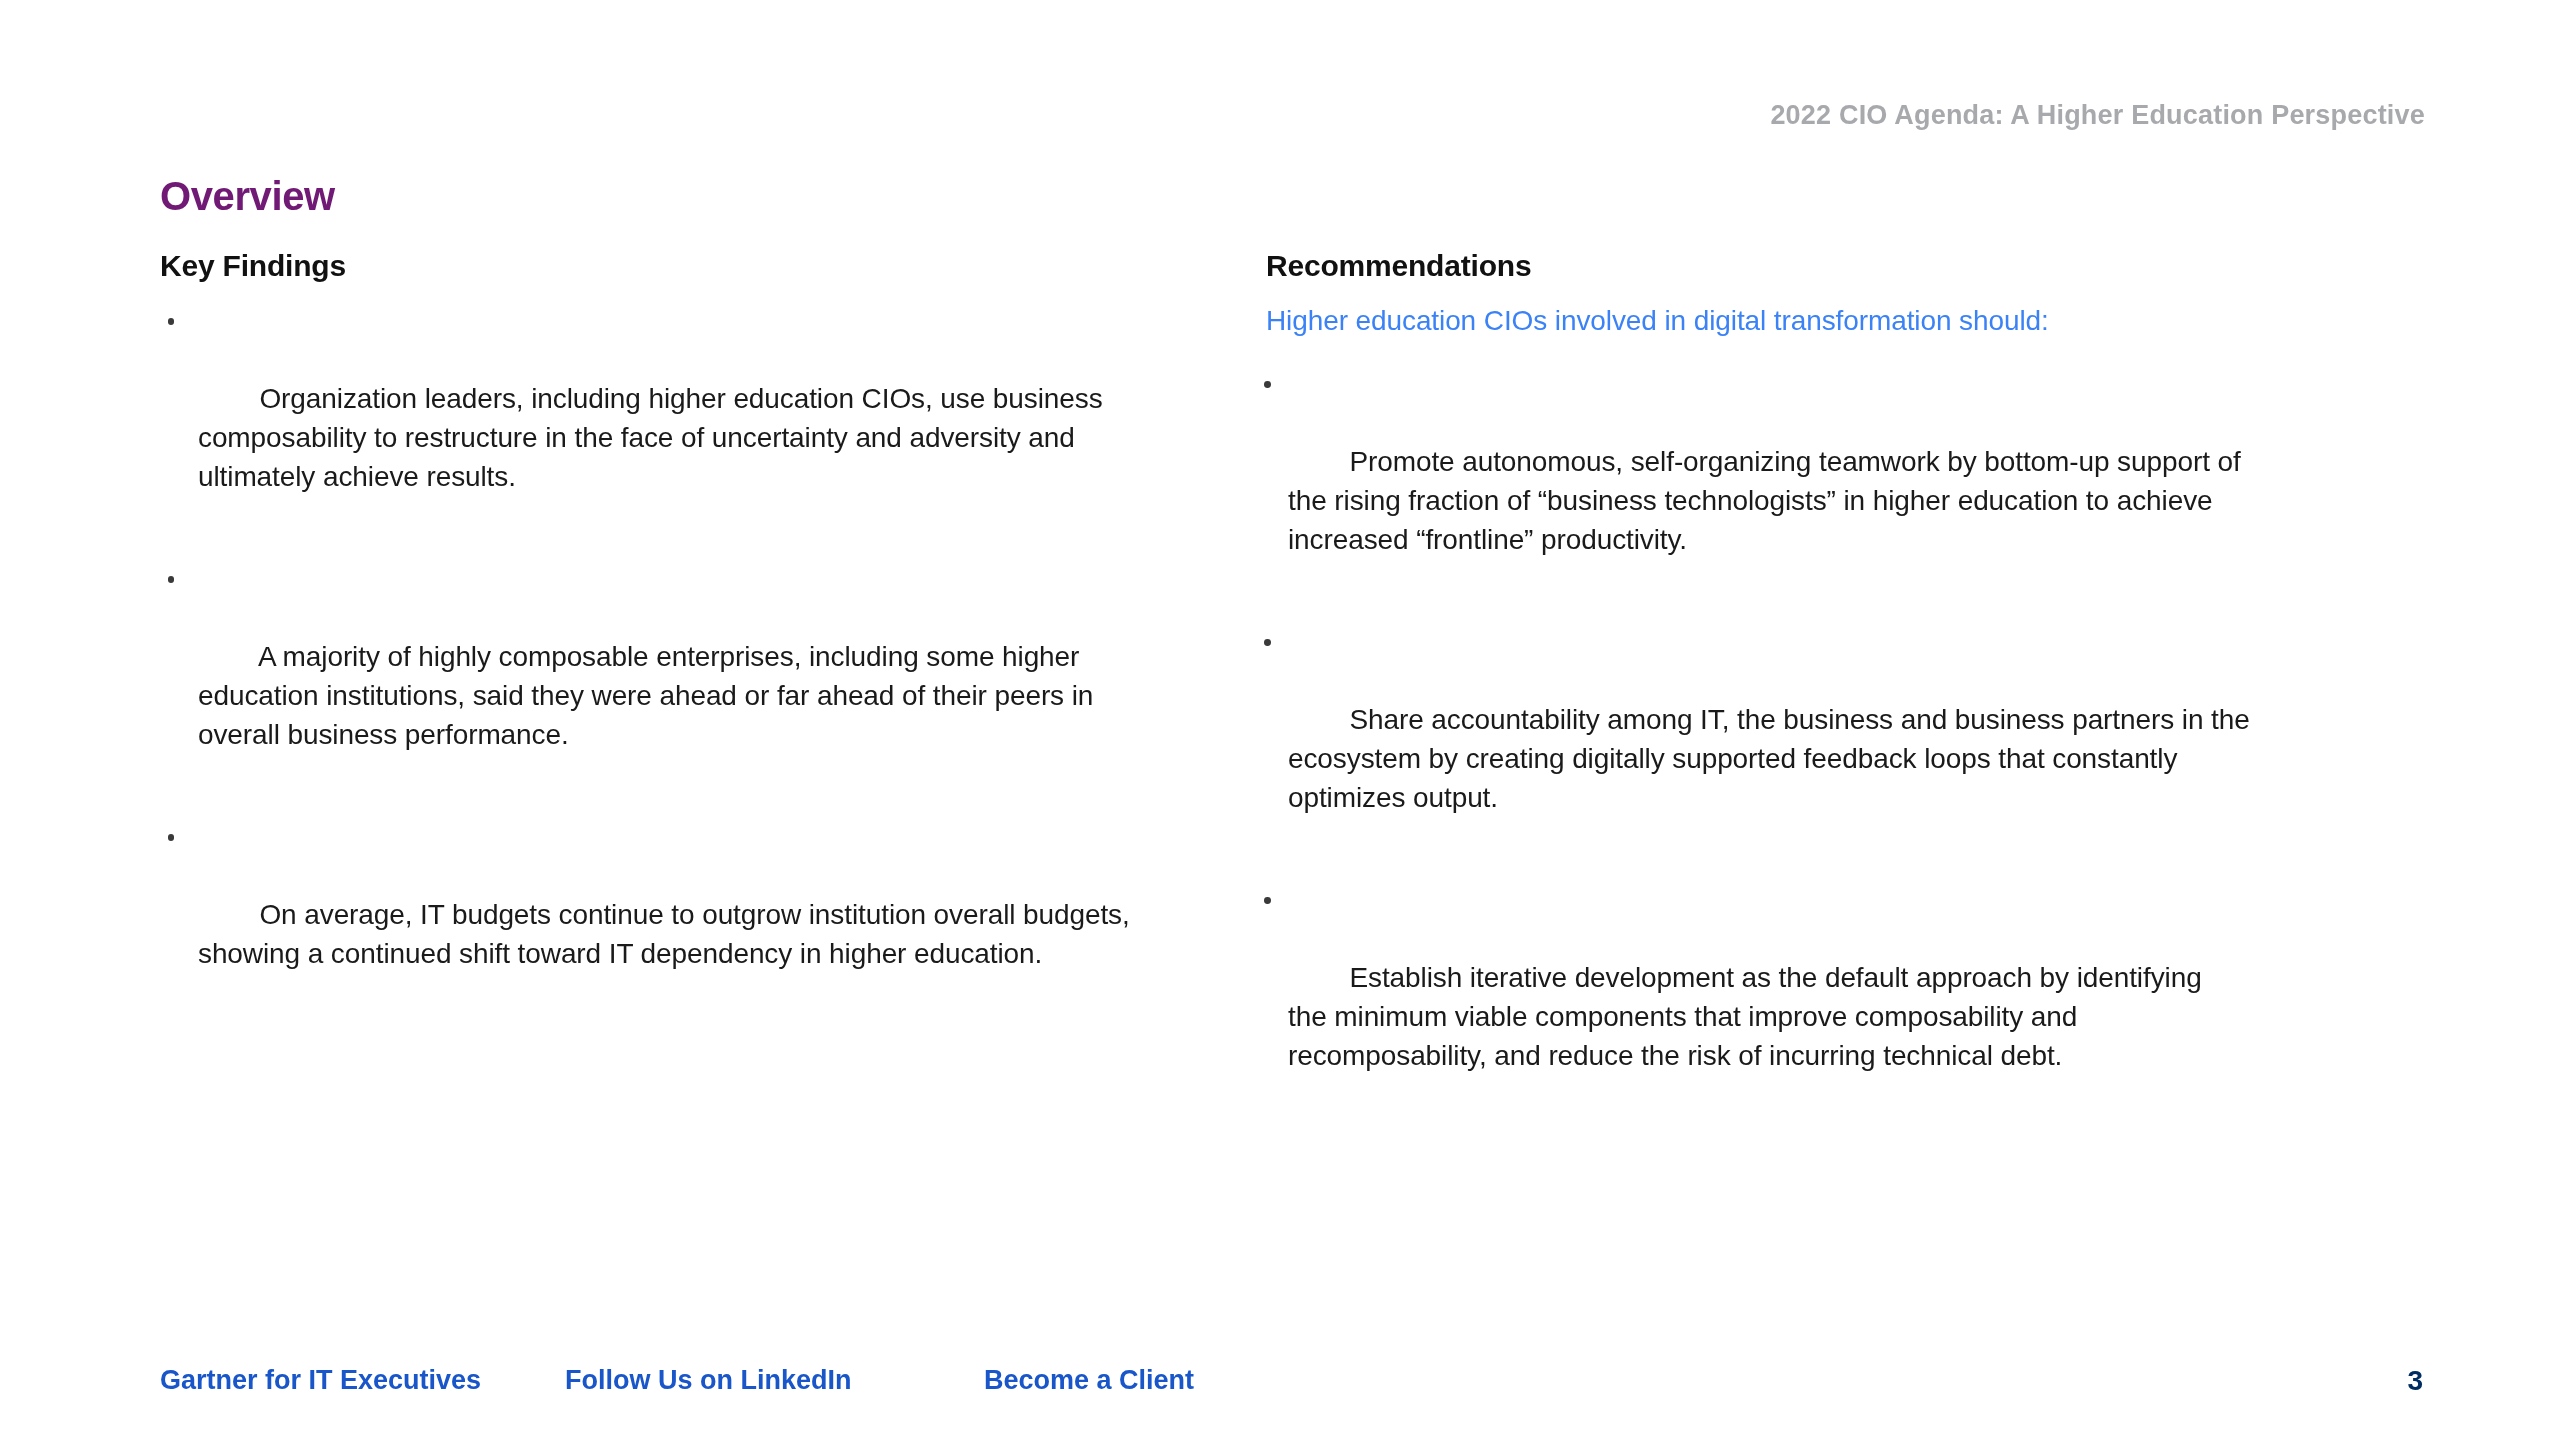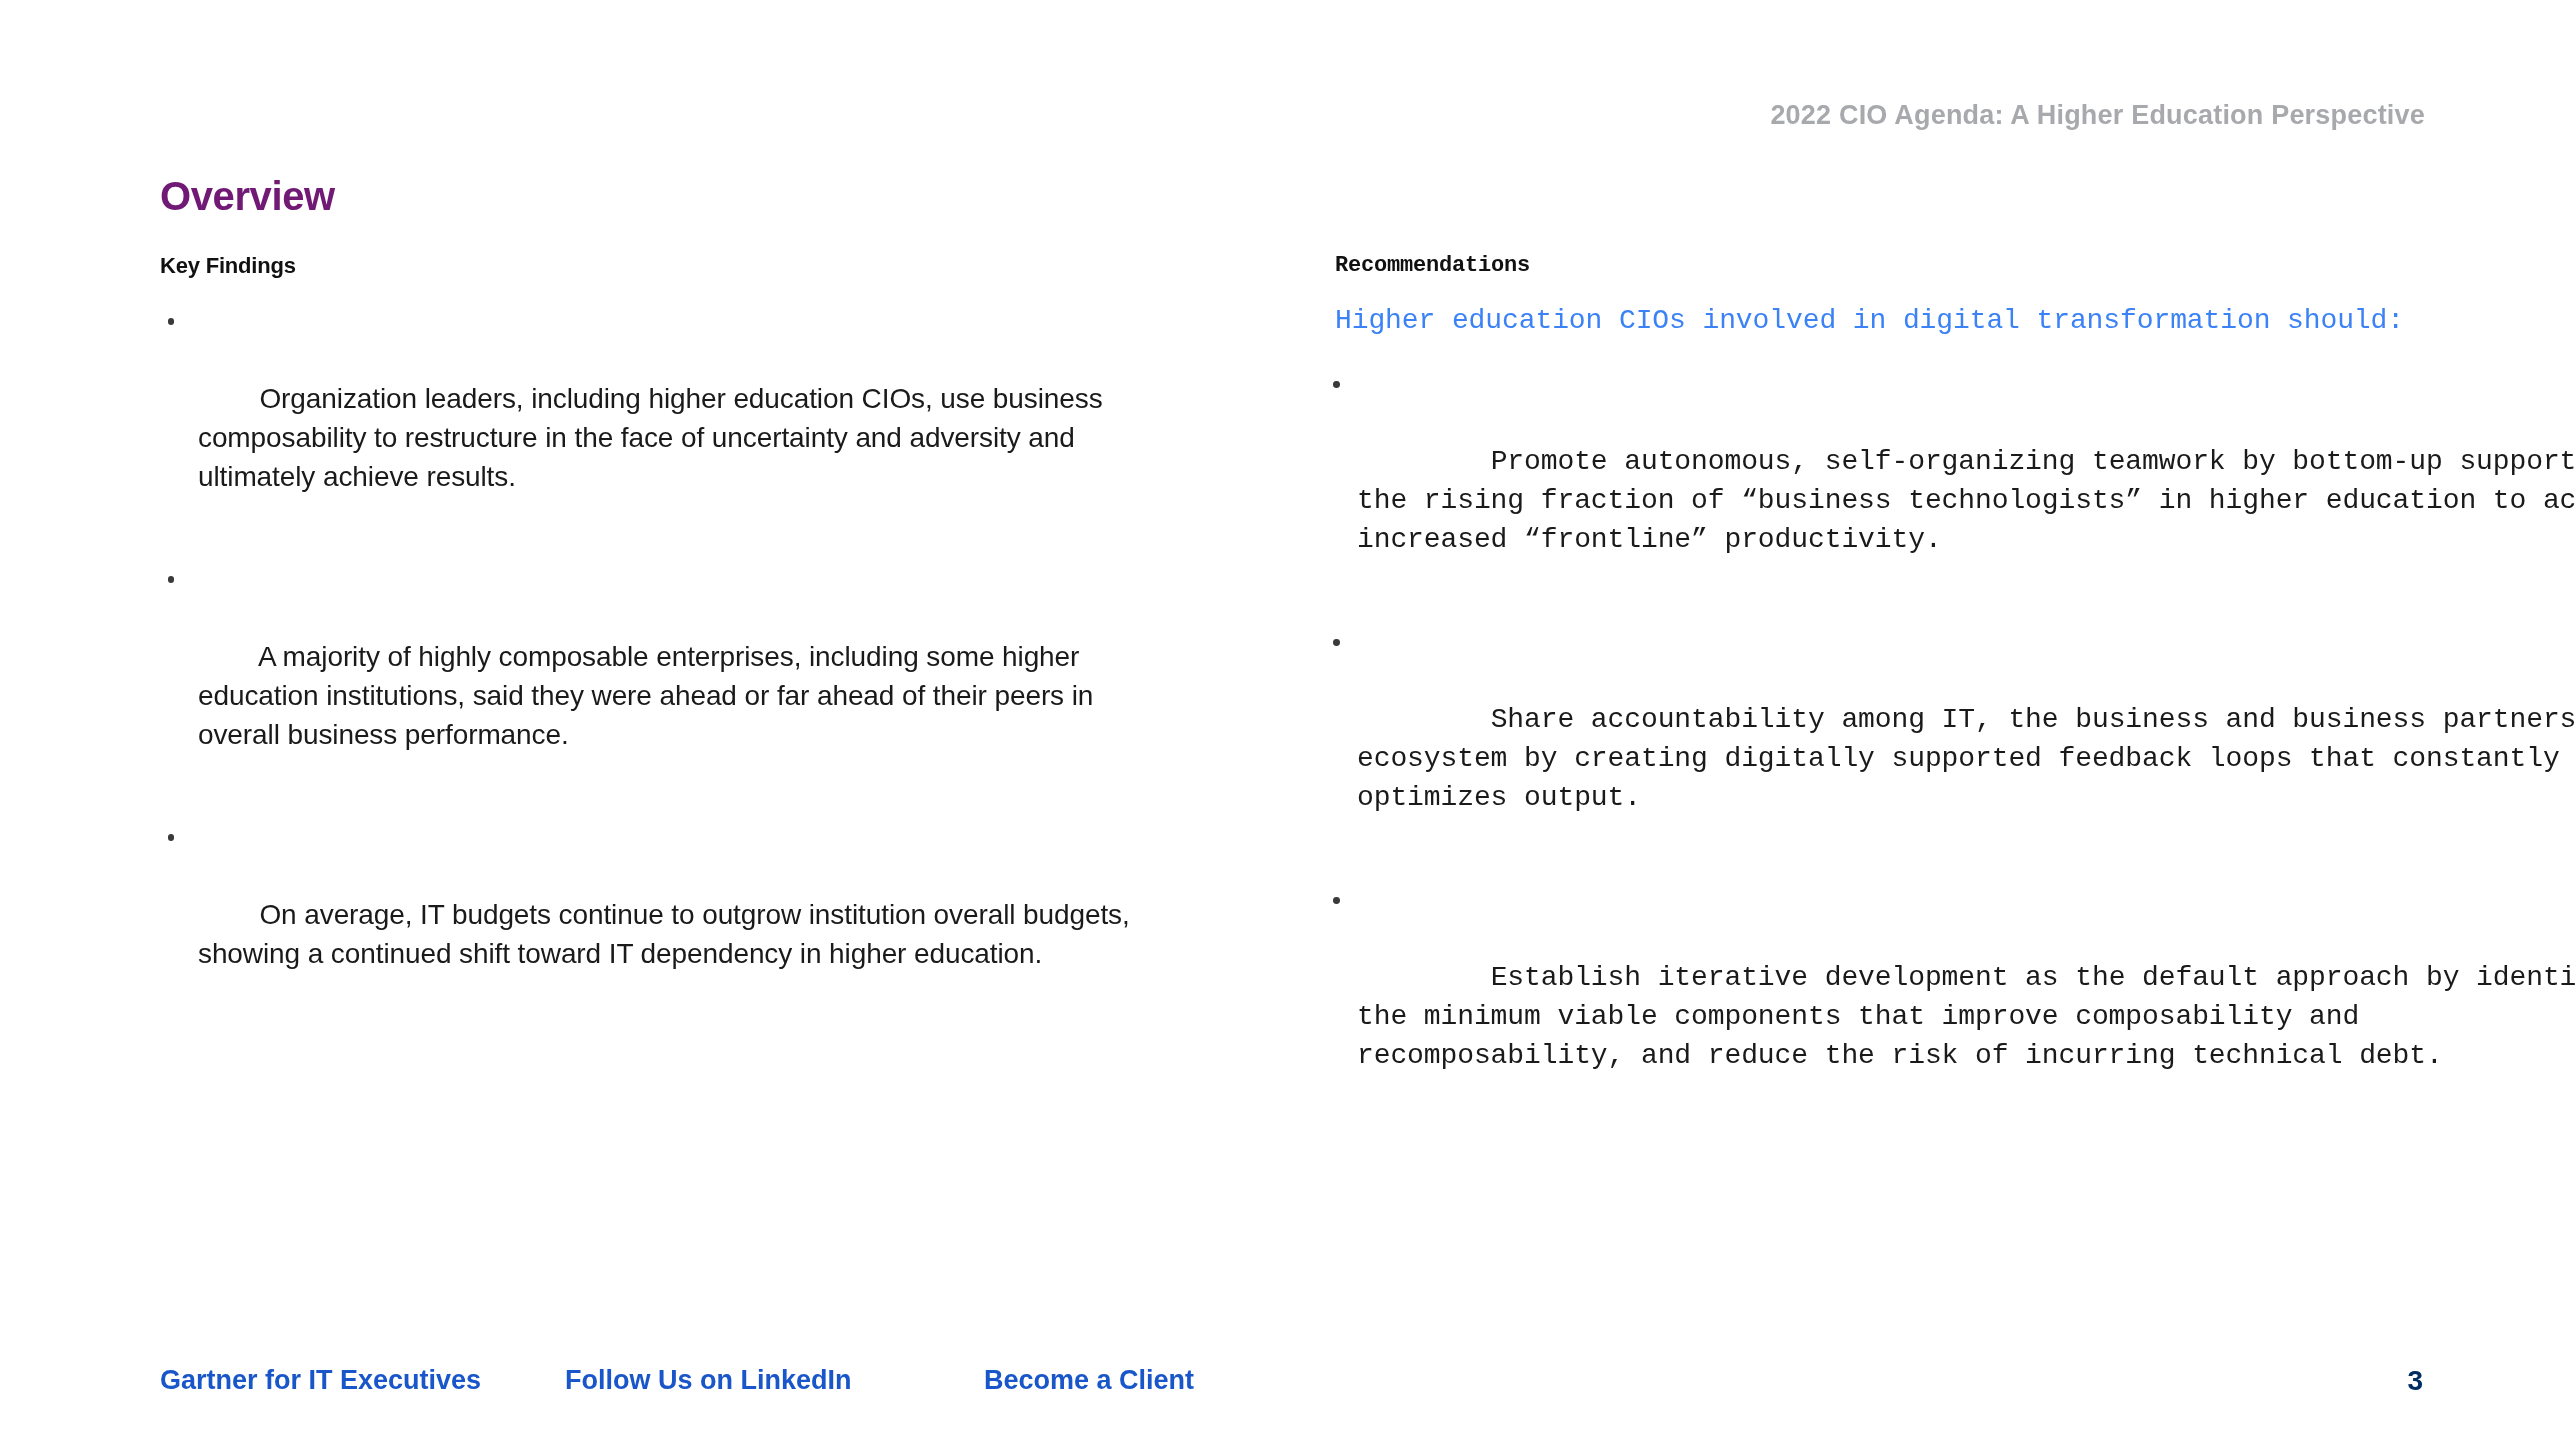--- a/index.html
+++ b/index.html
@@ -42,25 +42,25 @@
     color: #701a75;
     letter-spacing: -0.4px;
   }
 
   
   .col {
     position: absolute;
     top: 247px;
   }
   .col-left  { left: 160px;  width: 1121px; }
-  .col-right { left: 1335px; width: 1131px; font-family: Liberation Mono, monospace; }
+  .col-right { left: 1266px; width: 1131px; }
 
   .section-heading {
     margin: 0 0 17.4px 0;
-    font-size: 22px;
+    font-size: 30px;
     line-height: 37px;
     font-weight: 700;
     color: #111111;
     letter-spacing: -0.2px;
   }
 
   .intro {
     margin: 0 0 24px 0;
     font-size: 28px;
     line-height: 39px;

